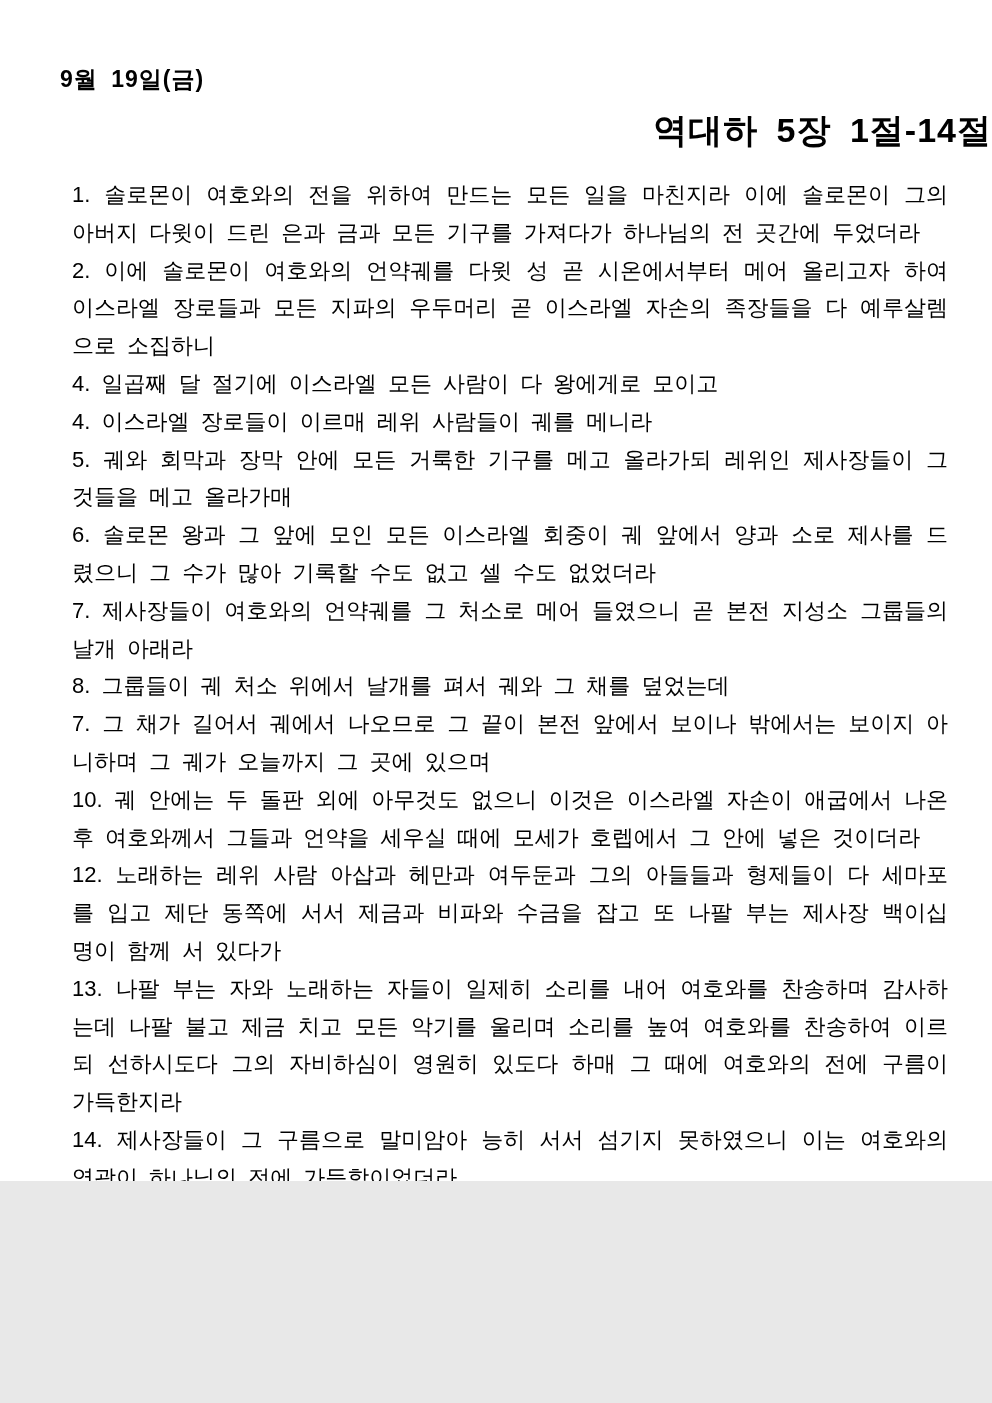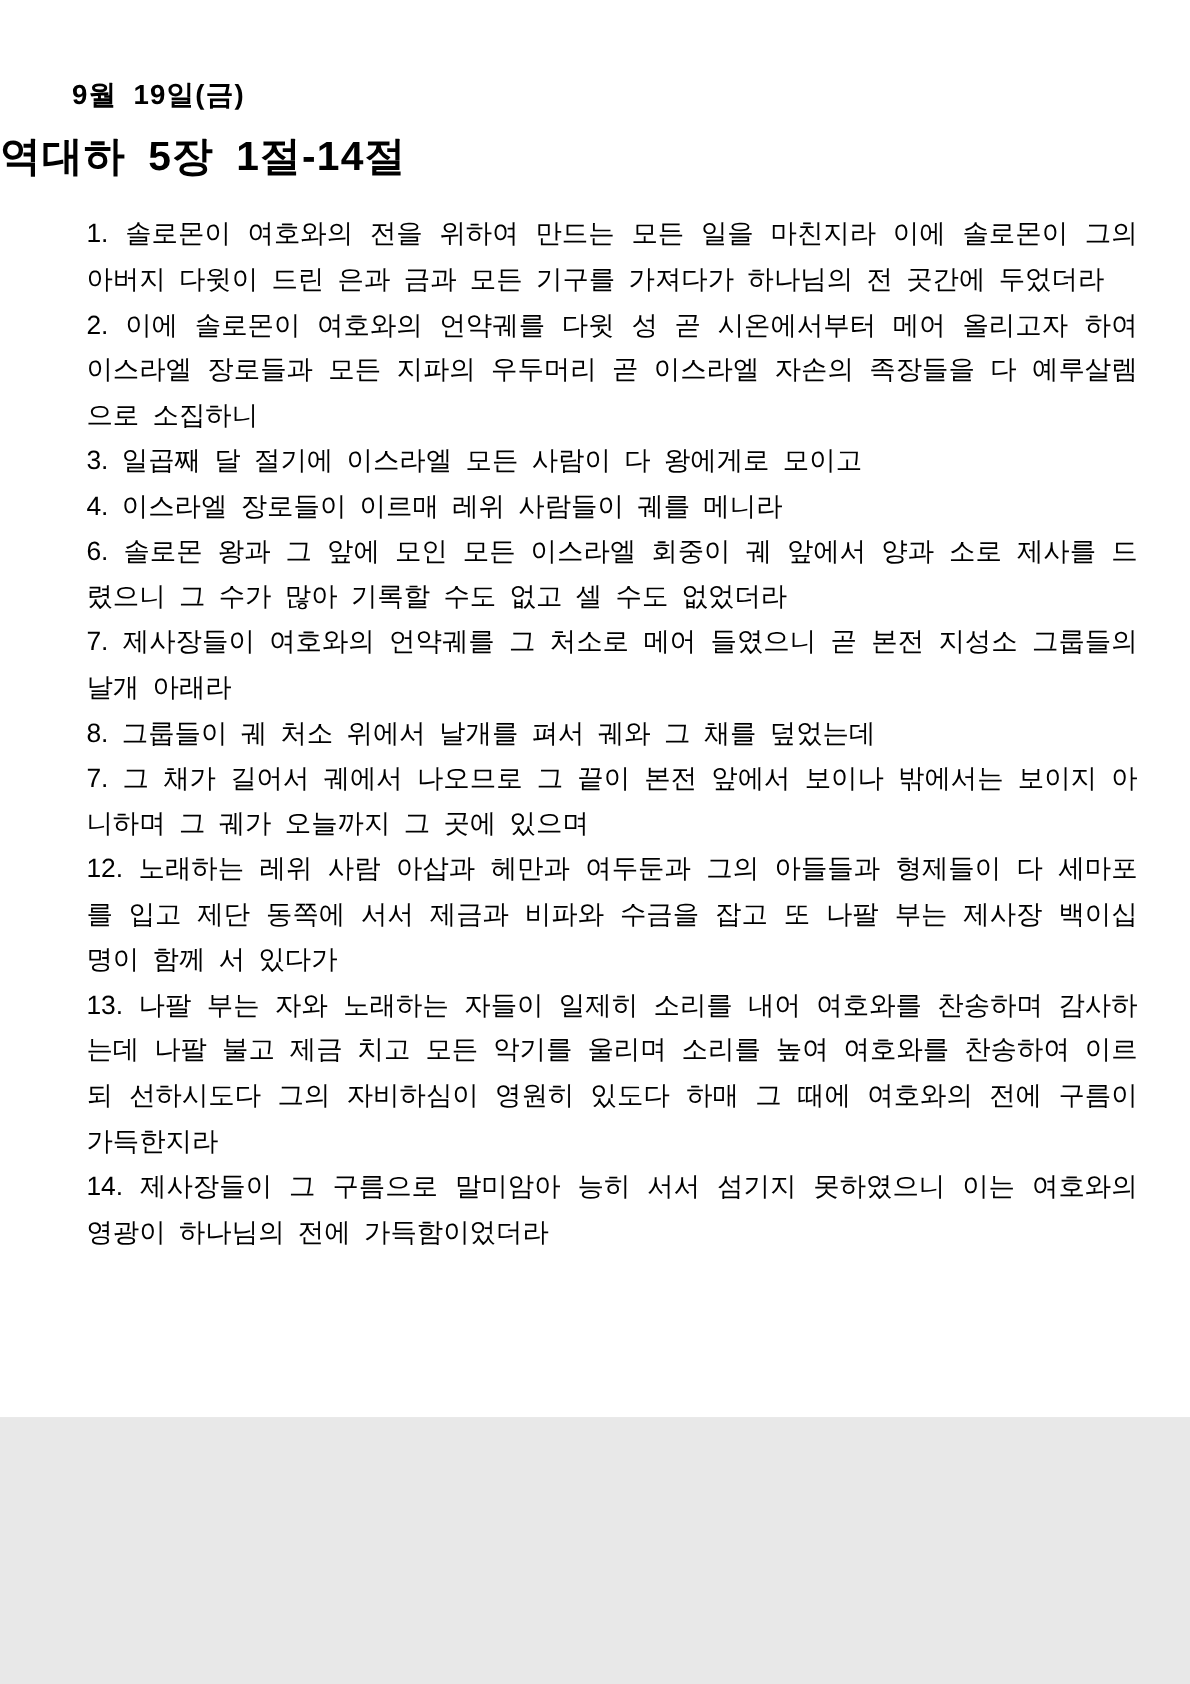--- a/index.html
+++ b/index.html
@@ -22,21 +22,21 @@
     font-weight: bold;
     letter-spacing: 1px;
     word-spacing: 6px;
     white-space: nowrap;
   }
   .title {
     position: absolute;
     top: 108px;
     left: 0;
     width: 100%;
-    text-align: left;
+    text-align: right;
     font-size: 34px;
     font-weight: bold;
     letter-spacing: 1px;
     word-spacing: 8px;
   }
   .body {
     position: absolute;
     top: 176px;
     left: 72px;
     width: 876px;
@@ -52,23 +52,25 @@
 </style>
 </head>
 <body>
 
 <div class="page">
   <div class="date">9월 19일(금)</div>
   <div class="title">역대하 5장 1절-14절</div>
   <div class="body">
     <p class="verse">1. 솔로몬이 여호와의 전을 위하여 만드는 모든 일을 마친지라 이에 솔로몬이 그의 아버지 다윗이 드린 은과 금과 모든 기구를 가져다가 하나님의 전 곳간에 두었더라</p>
     <p class="verse">2. 이에 솔로몬이 여호와의 언약궤를 다윗 성 곧 시온에서부터 메어 올리고자 하여 이스라엘 장로들과 모든 지파의 우두머리 곧 이스라엘 자손의 족장들을 다 예루살렘으로 소집하니</p>
-    <p class="verse">3. 일곱째 달 절기에 이스라엘 모든 사람이 다 왕에게로 모이고</p>
+    <p class="verse">4. 일곱째 달 절기에 이스라엘 모든 사람이 다 왕에게로 모이고</p>
     <p class="verse">4. 이스라엘 장로들이 이르매 레위 사람들이 궤를 메니라</p>
+    <p class="verse">5. 궤와 회막과 장막 안에 모든 거룩한 기구를 메고 올라가되 레위인 제사장들이 그것들을 메고 올라가매</p>
     <p class="verse">6. 솔로몬 왕과 그 앞에 모인 모든 이스라엘 회중이 궤 앞에서 양과 소로 제사를 드렸으니 그 수가 많아 기록할 수도 없고 셀 수도 없었더라</p>
     <p class="verse">7. 제사장들이 여호와의 언약궤를 그 처소로 메어 들였으니 곧 본전 지성소 그룹들의 날개 아래라</p>
     <p class="verse">8. 그룹들이 궤 처소 위에서 날개를 펴서 궤와 그 채를 덮었는데</p>
     <p class="verse">7. 그 채가 길어서 궤에서 나오므로 그 끝이 본전 앞에서 보이나 밖에서는 보이지 아니하며 그 궤가 오늘까지 그 곳에 있으며</p>
+    <p class="verse">10. 궤 안에는 두 돌판 외에 아무것도 없으니 이것은 이스라엘 자손이 애굽에서 나온 후 여호와께서 그들과 언약을 세우실 때에 모세가 호렙에서 그 안에 넣은 것이더라</p>
     <p class="verse">12. 노래하는 레위 사람 아삽과 헤만과 여두둔과 그의 아들들과 형제들이 다 세마포를 입고 제단 동쪽에 서서 제금과 비파와 수금을 잡고 또 나팔 부는 제사장 백이십 명이 함께 서 있다가</p>
     <p class="verse">13. 나팔 부는 자와 노래하는 자들이 일제히 소리를 내어 여호와를 찬송하며 감사하는데 나팔 불고 제금 치고 모든 악기를 울리며 소리를 높여 여호와를 찬송하여 이르되 선하시도다 그의 자비하심이 영원히 있도다 하매 그 때에 여호와의 전에 구름이 가득한지라</p>
     <p class="verse">14. 제사장들이 그 구름으로 말미암아 능히 서서 섬기지 못하였으니 이는 여호와의 영광이 하나님의 전에 가득함이었더라</p>
   </div>
 </div>
 
 </body></html>

